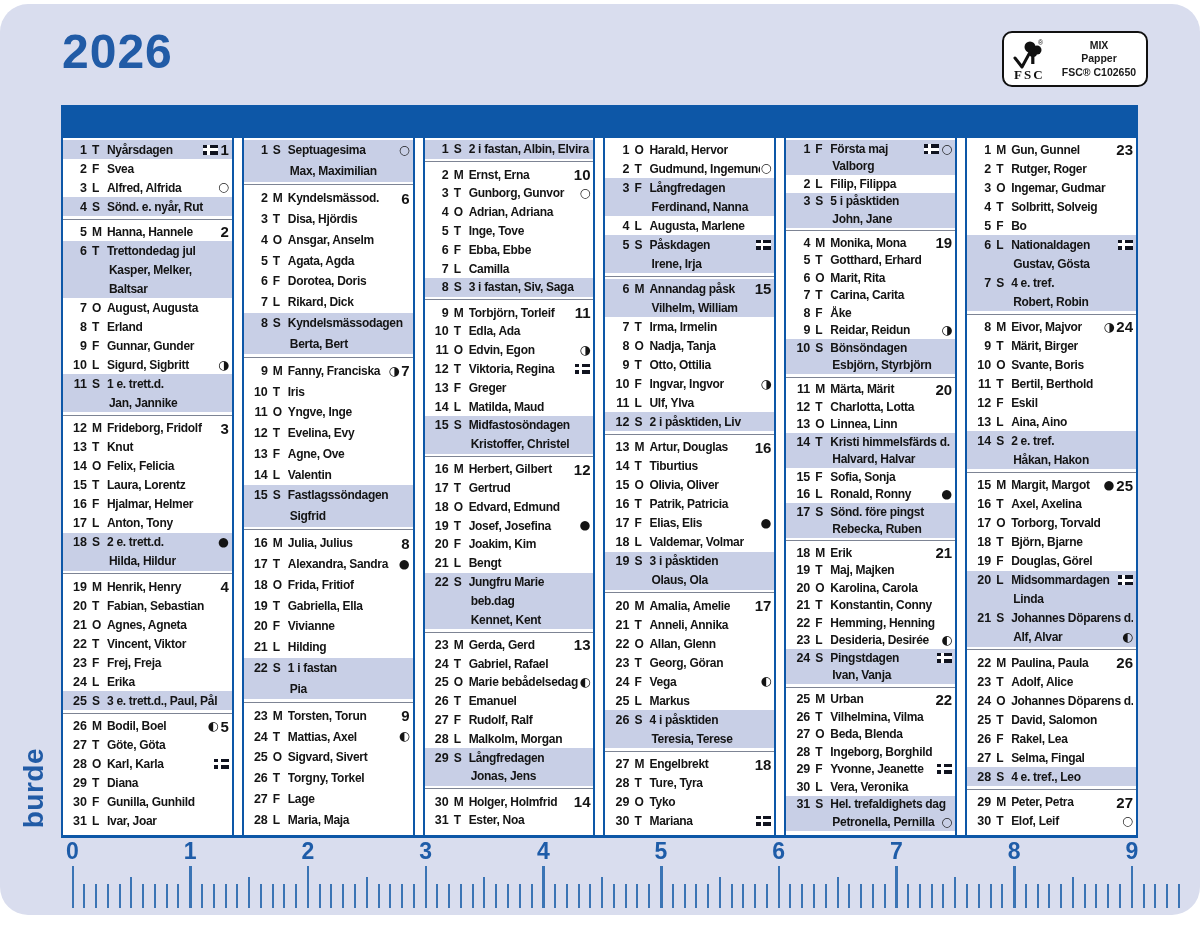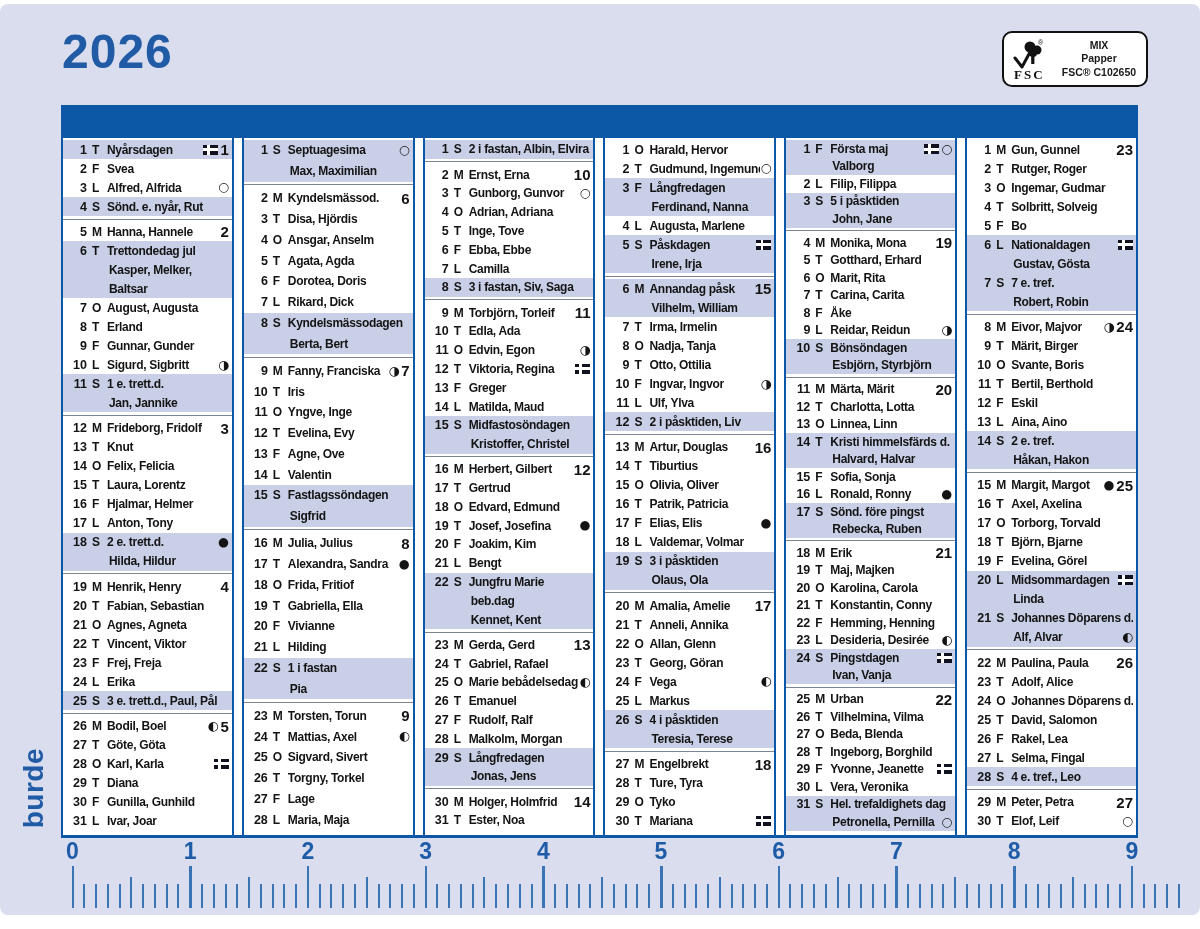--- a/index.html
+++ b/index.html
@@ -1,17 +1,17 @@
 <!DOCTYPE html>
 <html><head>
 <meta charset="utf-8">
 <style>
   html,body{margin:0;padding:0;background:#fff;}
   body{width:1200px;height:929px;position:relative;font-family:"Liberation Sans",sans-serif;-webkit-font-smoothing:antialiased;}
-  .card{position:absolute;left:0;top:4px;width:1200px;height:911px;background:#d9ddee;border-radius:8px;overflow:hidden;}
+  .card{position:absolute;left:0;top:4px;width:1200px;height:911px;background:#d9ddee;border-radius:28px;overflow:hidden;}
   .year{position:absolute;left:62px;top:20px;font-size:48px;font-weight:bold;color:#215ba6;letter-spacing:1px;}
   
   .fsc{position:absolute;left:1002px;top:27px;width:146px;height:56px;background:#fff;border:2px solid #111;border-radius:10px;box-sizing:border-box;display:flex;align-items:center;gap:4px;padding:3px 6px;}
   .fsc-logo{flex:none;width:44px;height:46px;}
   .fsc-text{flex:1;text-align:center;font-size:10.5px;font-weight:bold;color:#1a1a1a;line-height:1.3;}
   
   .calendar{position:absolute;left:61px;top:101px;width:1077px;}
   .cal-header{display:grid;grid-template-columns:repeat(6,1fr);gap:8px;background:#0d57a7;height:33px;}
   .month-title{color:#fde047;font-weight:bold;font-size:19px;letter-spacing:.5px;text-align:center;line-height:33px;margin-top:39px;}
   .cal-body{display:grid;grid-template-columns:repeat(6,1fr);gap:8px;background:#fff;border-bottom:3px solid #0d57a7;}
@@ -1189,21 +1189,21 @@
                 <span class="flag"></span>
               </span>
             </div>
             <div class="cal-line hl">
               <span class="spacer"></span>
               <span class="names">Gustav, Gösta</span>
             </div>
             <div class="cal-line hl">
               <span class="day">7</span>
               <span class="wd">S</span>
-              <span class="names">7 e. tref.</span>
+              <span class="names">4 e. tref.</span>
             </div>
             <div class="cal-line hl">
               <span class="spacer"></span>
               <span class="names">Robert, Robin</span>
             </div>
           </div>
           <div class="week-divider"></div>
           <div class="week-group">
             <div class="cal-line">
               <span class="day">8</span>
@@ -1271,21 +1271,21 @@
               <span class="names">Torborg, Torvald</span>
             </div>
             <div class="cal-line">
               <span class="day">18</span>
               <span class="wd">T</span>
               <span class="names">Björn, Bjarne</span>
             </div>
             <div class="cal-line">
               <span class="day">19</span>
               <span class="wd">F</span>
-              <span class="names">Evelina, Görel</span>
+              <span class="names">Douglas, Görel</span>
             </div>
             <div class="cal-line hl">
               <span class="day">20</span>
               <span class="wd">L</span>
               <span class="names">Midsommardagen</span>
               <span class="right">
                 <span class="flag"></span>
               </span>
             </div>
             <div class="cal-line hl">

